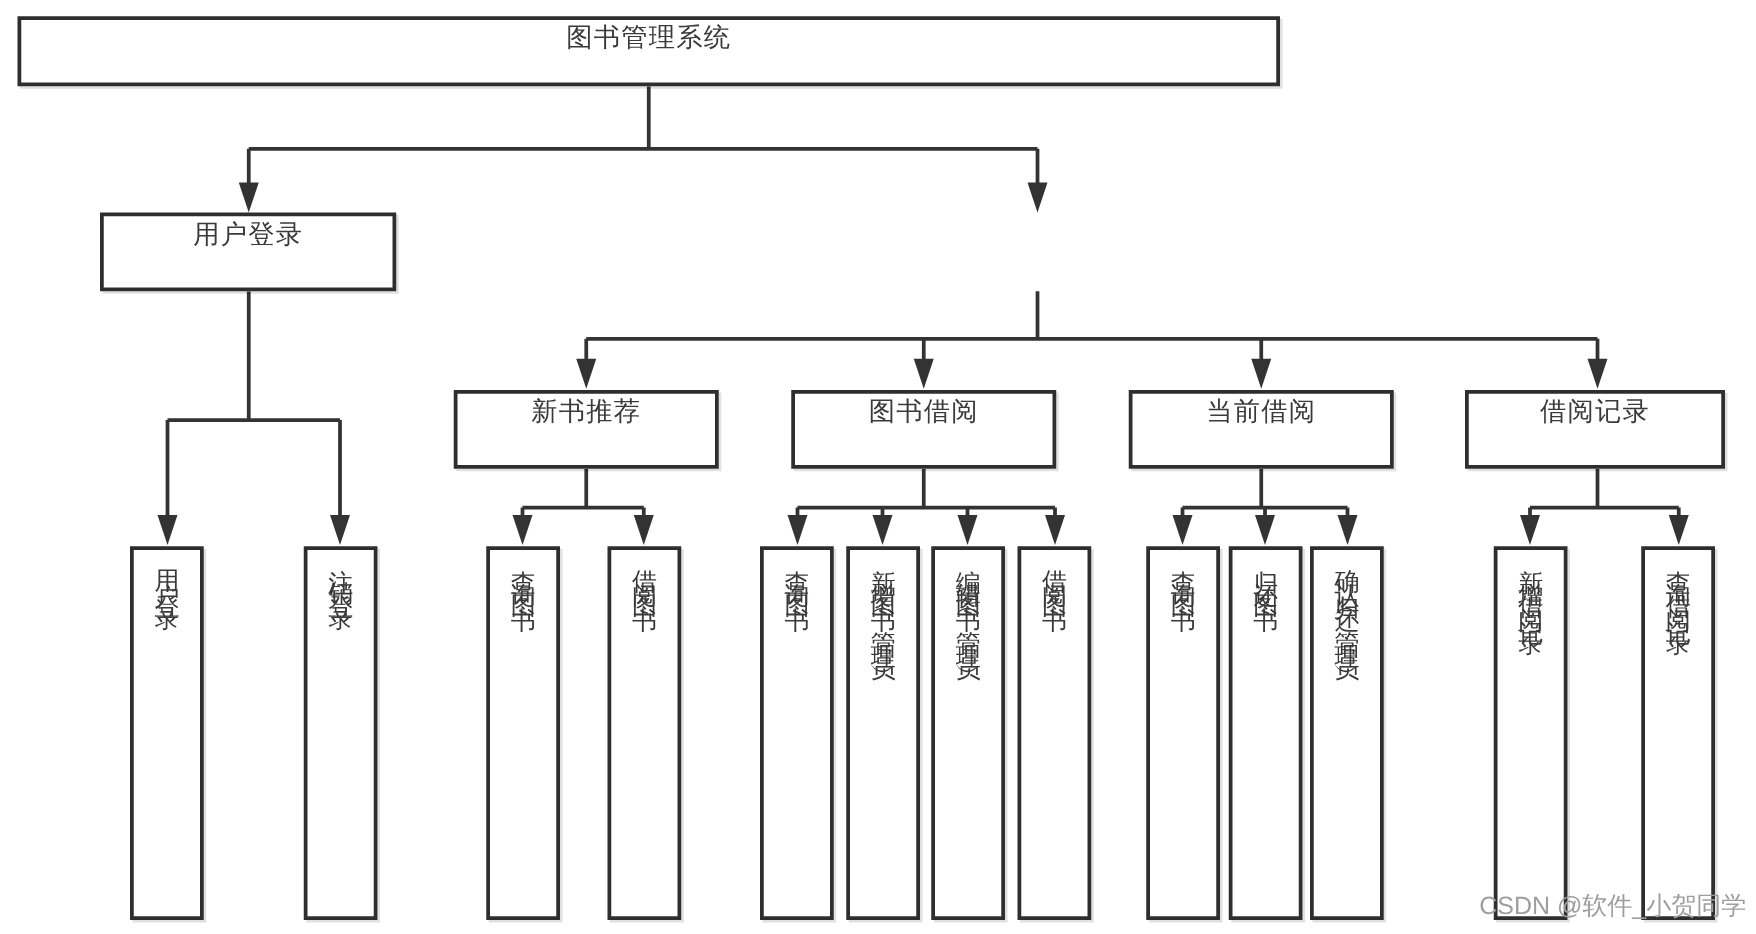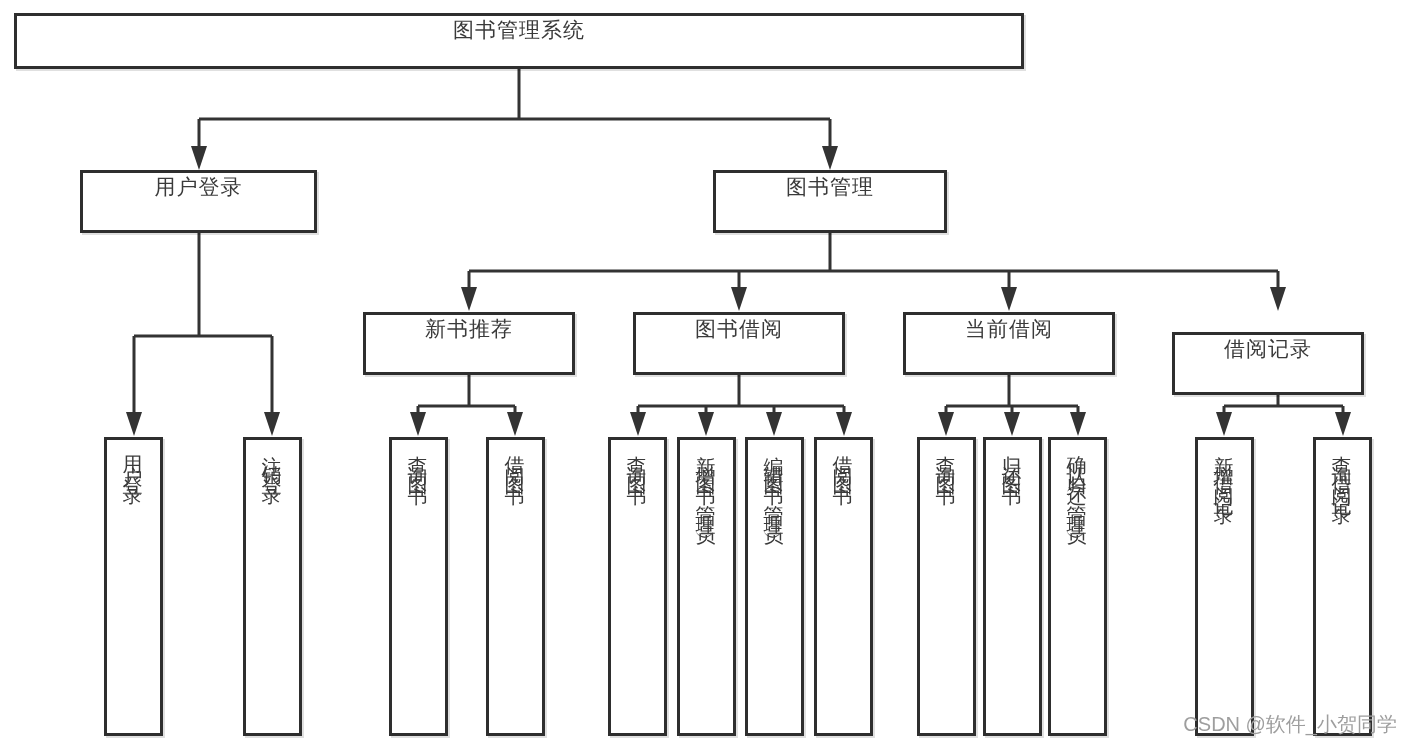--- a/index.html
+++ b/index.html
@@ -35,21 +35,21 @@
     letter-spacing: 10px;
     white-space: nowrap;
   }
   
   .n-root          { left: 14px;   top: 13px;  width: 1010px; height: 56px; }
   .n-user-login    { left: 80px;   top: 170px; width: 237px;  height: 63px; }
   .n-book-mgmt     { left: 713px;  top: 170px; width: 234px;  height: 63px; }
   .n-new-book      { left: 363px;  top: 312px; width: 212px;  height: 63px; }
   .n-book-borrow   { left: 633px;  top: 312px; width: 212px;  height: 63px; }
   .n-cur-borrow    { left: 903px;  top: 312px; width: 212px;  height: 63px; }
-  .n-borrow-rec    { left: 1172px; top: 312px; width: 192px;  height: 63px; margin-top: 20px; }
+  .n-borrow-rec    { left: 1172px; top: 312px; width: 208px;  height: 63px; }
   .leaf            { top: 437px; width: 59px; height: 299px; }
   .l-1  { left: 104px; }  .l-2  { left: 243px; }
   .l-3  { left: 389px; }  .l-4  { left: 486px; }
   .l-5  { left: 608px; }  .l-6  { left: 677px; }
   .l-7  { left: 745px; }  .l-8  { left: 814px; }
   .l-9  { left: 917px; }  .l-10 { left: 983px; } .l-11 { left: 1048px; }
   .l-12 { left: 1195px; } .l-13 { left: 1313px; }
   #watermark {
     position: absolute;
     z-index: 3;
@@ -108,23 +108,20 @@
     </g>
   </svg>
 
   <div class="box n-root">
     <span class="h-label">图书管理系统</span>
   </div>
 
   <div class="box n-user-login">
     <span class="h-label">用户登录</span>
   </div>
-  <div class="box n-book-mgmt">
-    <span class="h-label">图书管理</span>
-  </div>
 
   <div class="box n-book-borrow">
     <span class="h-label">图书借阅</span>
   </div>
   <div class="box n-new-book">
     <span class="h-label">新书推荐</span>
   </div>
   <div class="box n-cur-borrow">
     <span class="h-label">当前借阅</span>
   </div>

